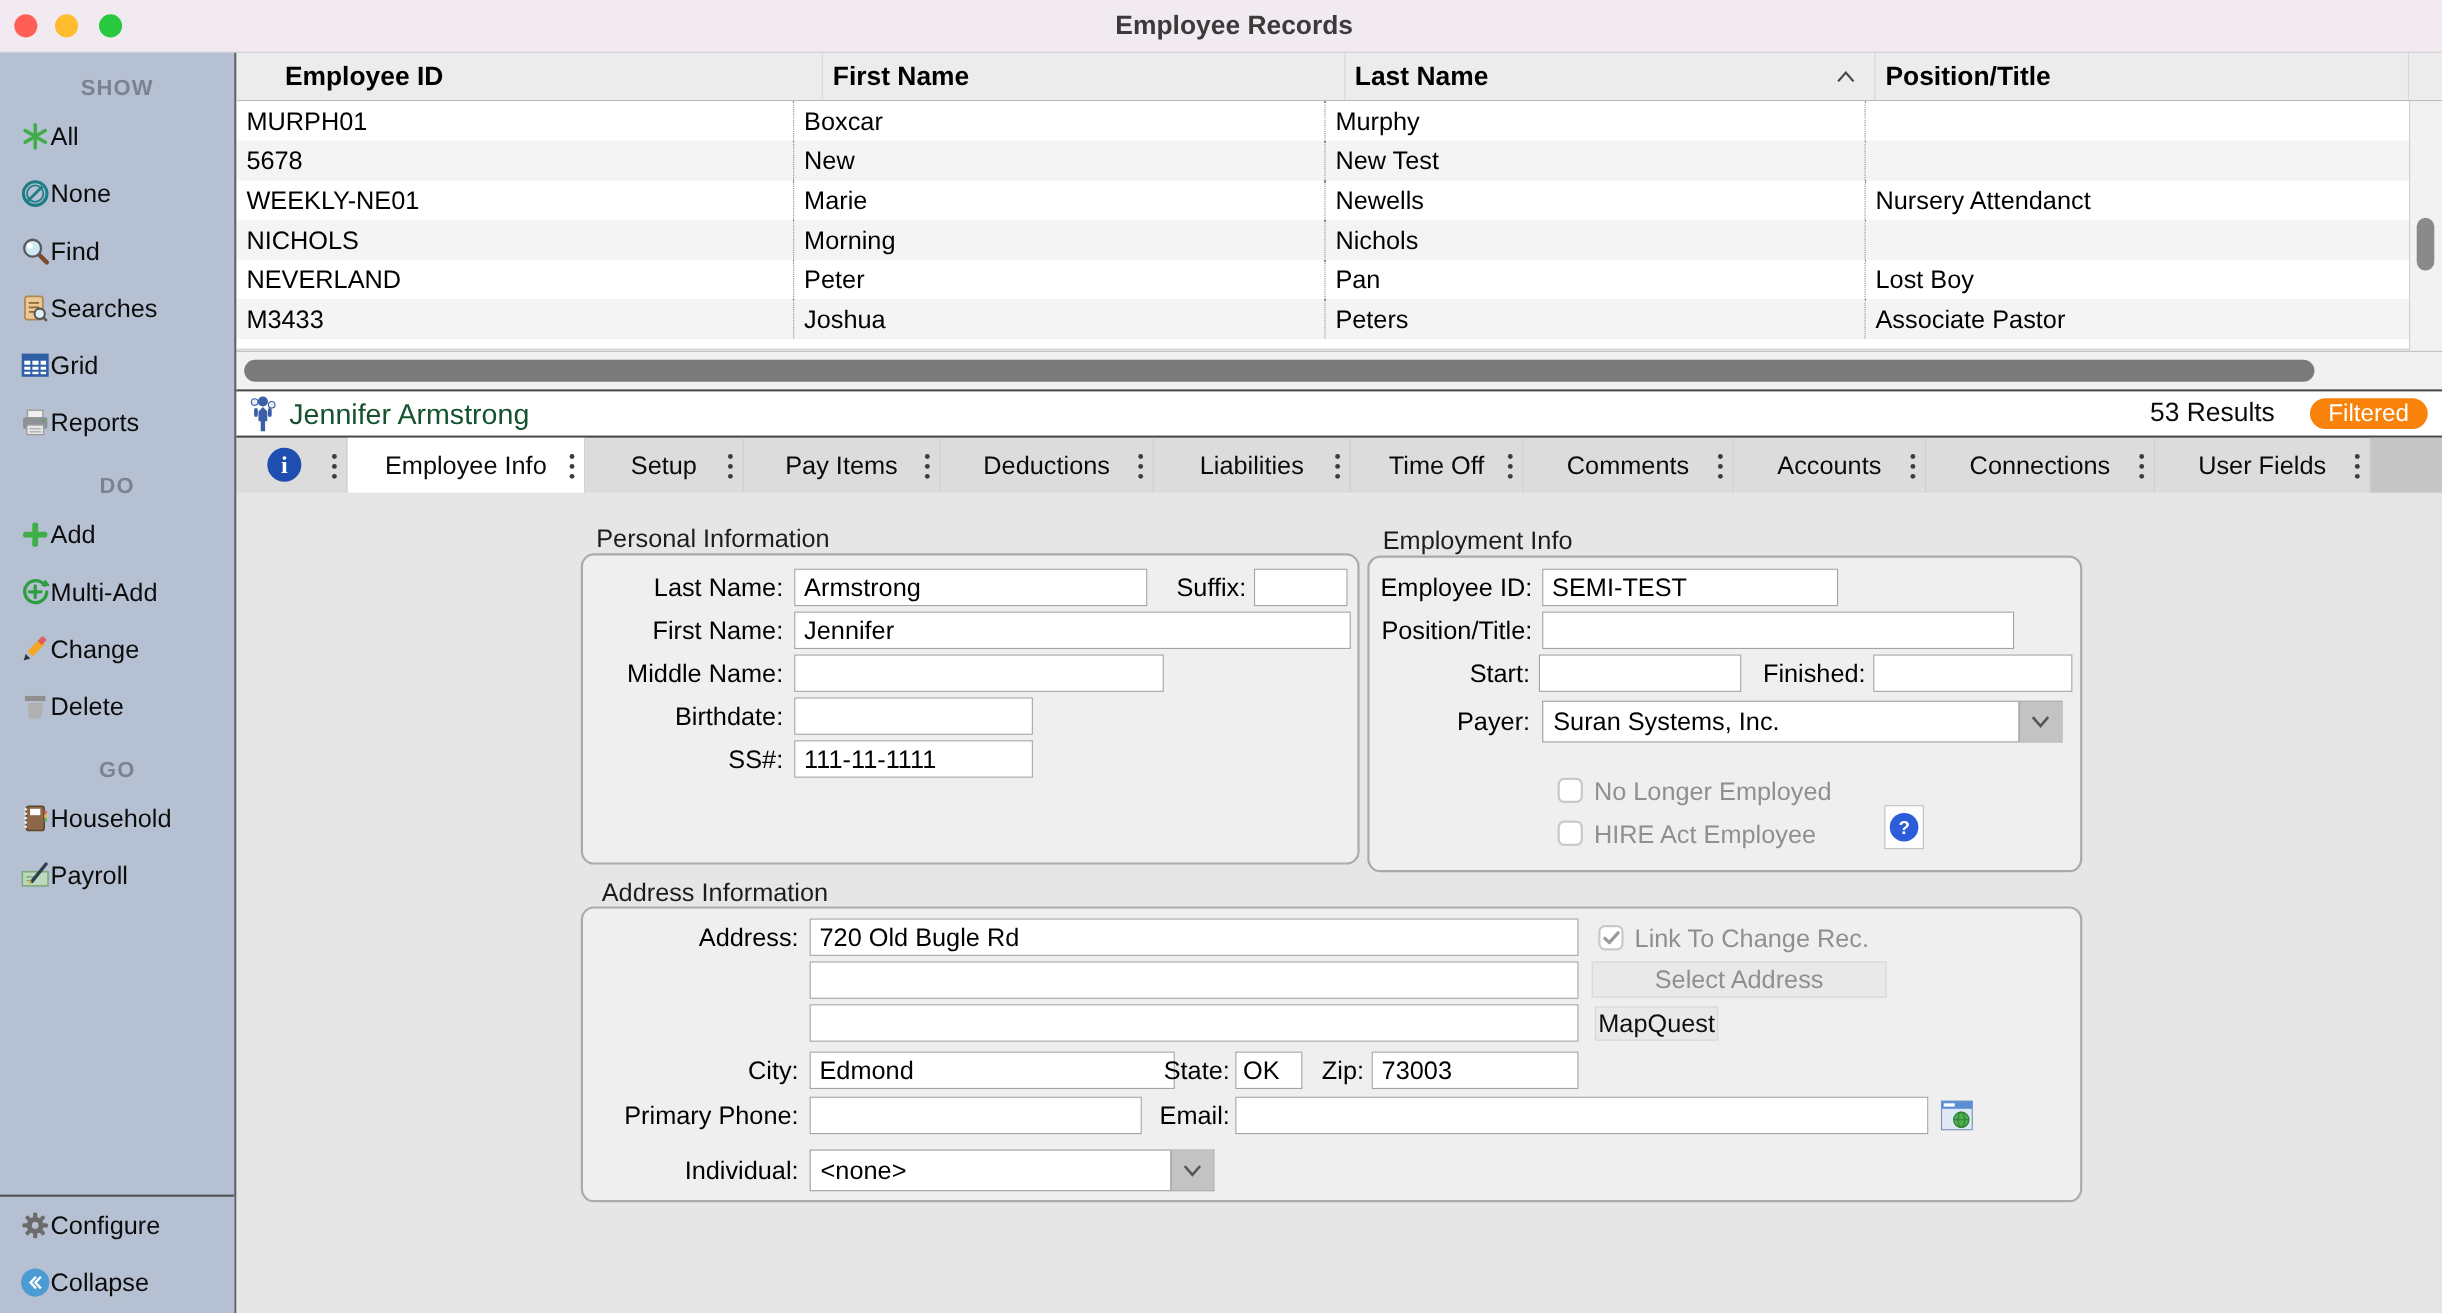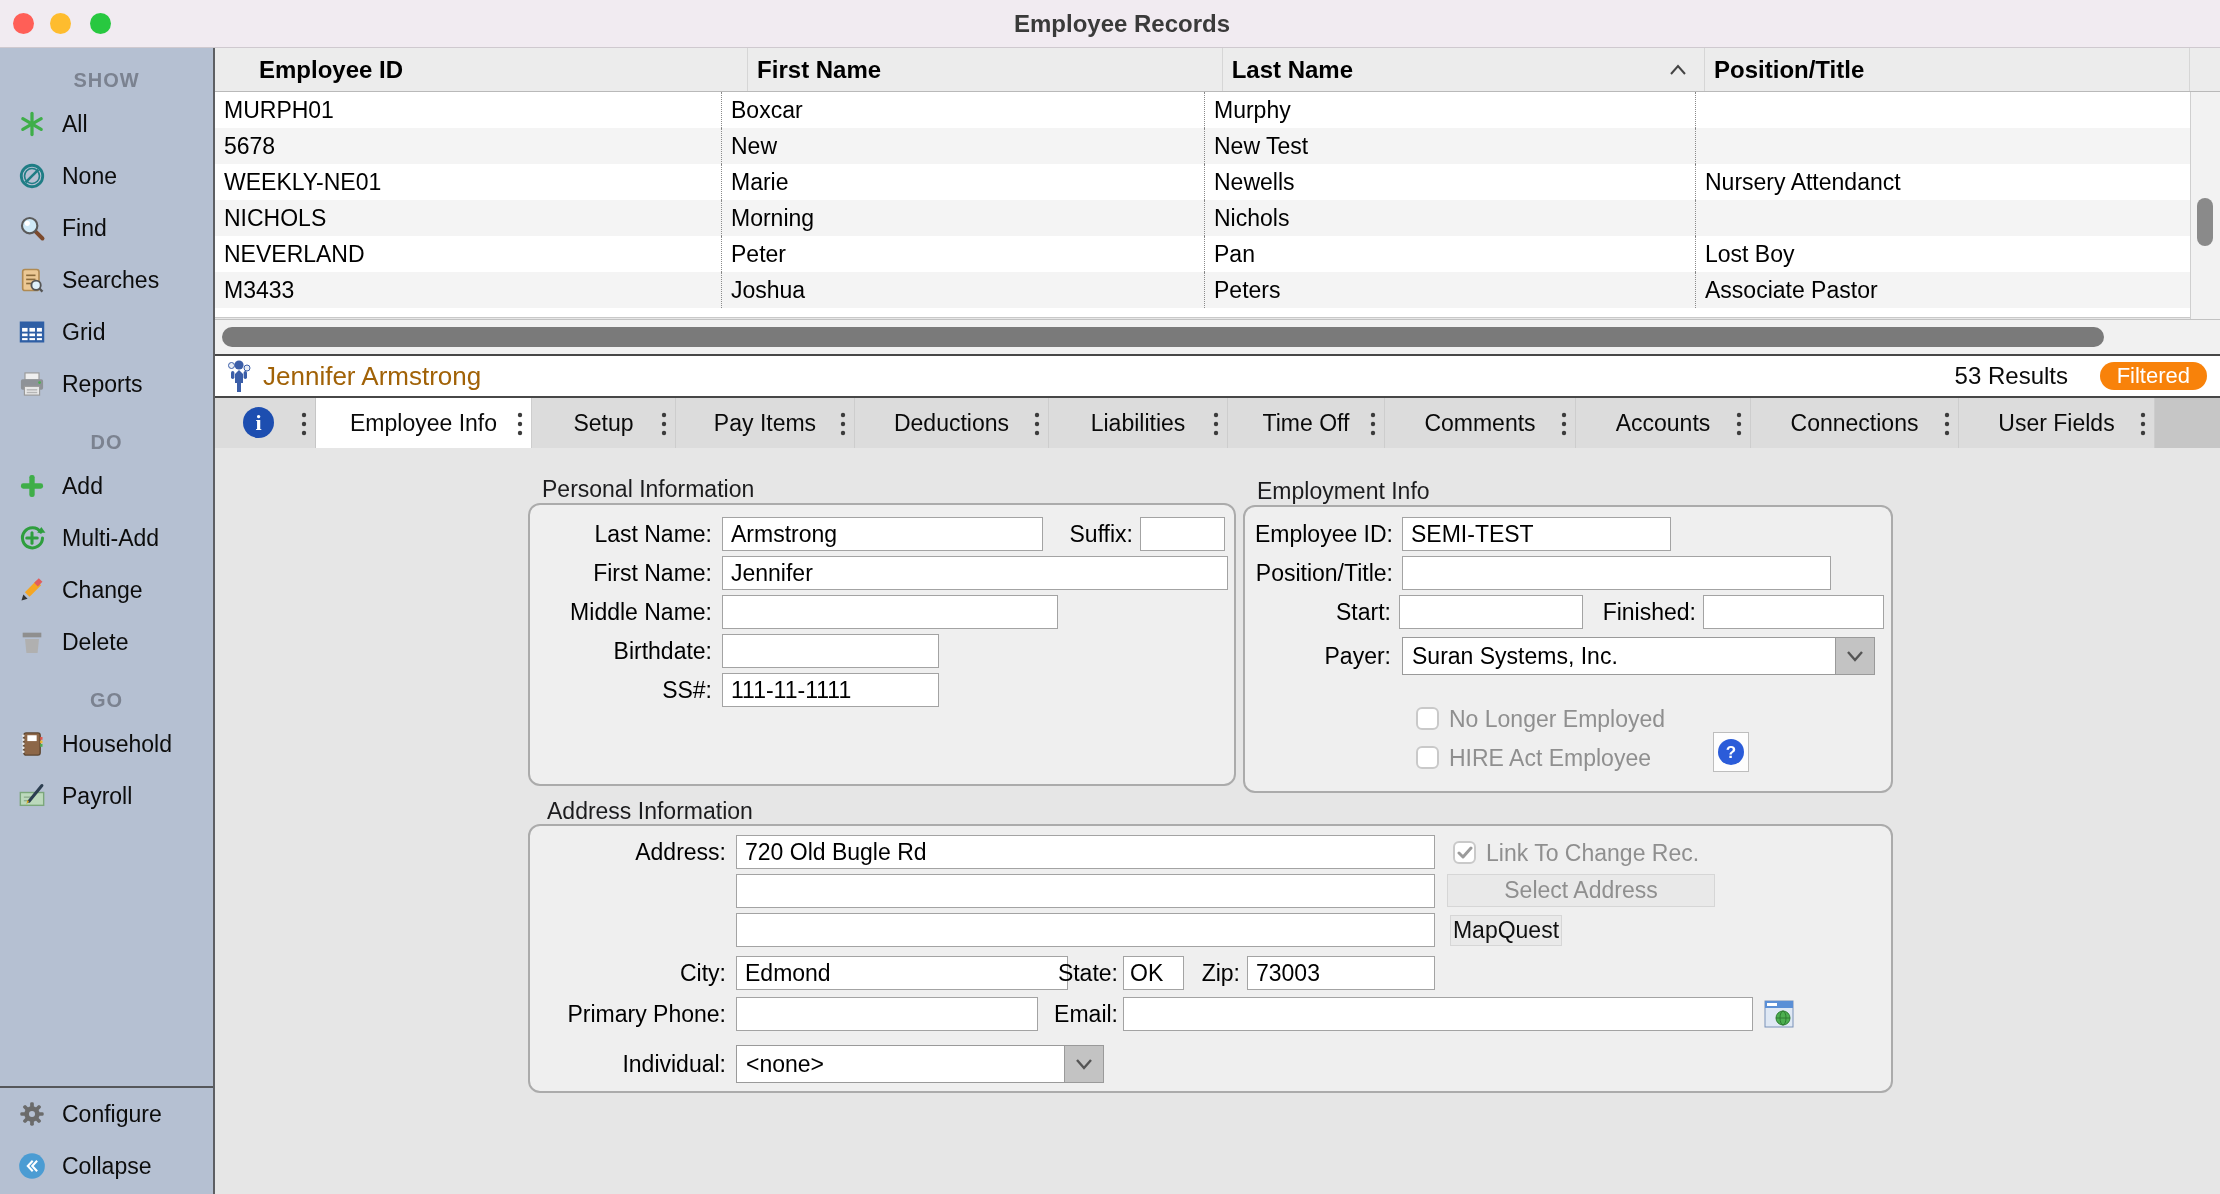--- a/index.html
+++ b/index.html
@@ -6,21 +6,21 @@
   .window{position:relative;width:2220px;height:1194px;background:#e6e6e6;overflow:hidden;}
 
   
   .titlebar{position:absolute;left:0;top:0;width:2220px;height:48px;background:#f1ebf1;border-bottom:1px solid #cfc9cf;box-sizing:border-box;}
   .traffic{position:absolute;top:13px;width:21px;height:21px;border-radius:50%;}
   .title{position:absolute;left:0;right:0;top:0;line-height:48px;text-align:center;font-weight:bold;font-size:24px;color:#3a3a3a;padding-left:24px;}
 
   
   .sidebar{position:absolute;left:0;top:48px;width:213px;bottom:0;background:#b5c0d2;border-right:2px solid #5d5f63;}
   .side-label{margin-top:14px;height:36px;line-height:36px;text-align:center;color:#7b8290;font-weight:bold;font-size:20px;letter-spacing:1px;}
-  .side-item{height:52px;display:flex;align-items:center;padding-left:18px;gap:16px;font-size:23px;color:#0c0c0c;cursor:default;}
+  .side-item{height:52px;display:flex;align-items:center;padding-left:18px;font-size:23px;color:#0c0c0c;cursor:default;}
   .side-item .ic{width:28px;height:28px;flex:0 0 28px;display:flex;align-items:center;justify-content:center;}
   .side-footer{position:absolute;left:0;right:0;bottom:0;height:106px;border-top:2px solid #55575b;background:#b5c0d2;}
 
   
   .main{position:absolute;left:215px;top:48px;right:0;bottom:0;}
 
   
   .grid-header{position:absolute;left:0;top:0;height:44px;width:2005px;display:flex;background:#ececec;border-bottom:1px solid #b9b9b9;box-sizing:border-box;padding-left:35px;}
   .gh-cell{line-height:43px;font-weight:bold;font-size:24px;color:#000;padding-left:9px;box-sizing:border-box;border-right:1px solid #d6d6d6;position:relative;}
   .gh-pad{width:30px;border-right:none;}
@@ -32,21 +32,21 @@
   .c0{width:507px}.c1{width:483px}.c2{width:491px}.c3{width:494px}
   .grid-strip{position:absolute;left:0;top:260px;width:1975px;height:10px;background:#fff;border-bottom:1px solid #c9c9c9;box-sizing:border-box;}
   .vscroll{position:absolute;left:1975px;top:44px;width:30px;height:227px;background:#f2f2f2;border-left:1px solid #cfcfcf;box-sizing:border-box;}
   .vthumb{position:absolute;left:6px;top:106px;width:16px;height:48px;border-radius:8px;background:#8a8a8a;}
   .hscroll{position:absolute;left:0;top:271px;width:2005px;height:35px;background:#f1f1f1;border-top:1px solid #c2c2c2;box-sizing:border-box;}
   .hthumb{position:absolute;left:7px;top:7px;width:1882px;height:20px;border-radius:10px;background:#7a7a7a;}
   .sep{position:absolute;left:0;width:2005px;height:2px;background:#474747;}
 
   
   .recordbar{position:absolute;left:0;top:308px;width:2005px;height:40px;background:#ffffff;}
-  .rec-name{position:absolute;left:48px;top:0;line-height:40px;font-size:26px;color:#a16207;}
+  .rec-name{position:absolute;left:48px;top:0;line-height:40px;font-size:26px;color:#14532d;}
   .rec-results{position:absolute;right:152px;top:0;line-height:40px;font-size:24px;color:#0a0a0a;}
   .rec-badge{position:absolute;right:13px;top:6px;height:28px;border-radius:14px;background:#F8820A;color:#fff;font-weight:normal;font-size:22px;display:flex;align-items:center;padding:0 17px;}
 
   
   .tabbar{position:absolute;left:0;top:350px;width:2005px;height:50px;background:#dcdcdc;display:flex;}
   .tab-info{width:101px;position:relative;border-right:1px solid #c6c6c6;box-sizing:border-box;flex:0 0 auto;}
   .info-circle{position:absolute;left:28px;top:9px;width:31px;height:31px;border-radius:50%;background:#1d4eb0;color:#fff;font-weight:bold;font-size:22px;text-align:center;line-height:31px;font-family:"Liberation Serif",serif;}
   .tab{position:relative;display:flex;align-items:center;justify-content:center;font-size:23px;color:#0a0a0a;border-right:1px solid #cdcdcd;box-sizing:border-box;flex:0 0 auto;}
   .tab.selected{background:#ffffff;}
   .dots{position:absolute;right:8px;top:13px;}

